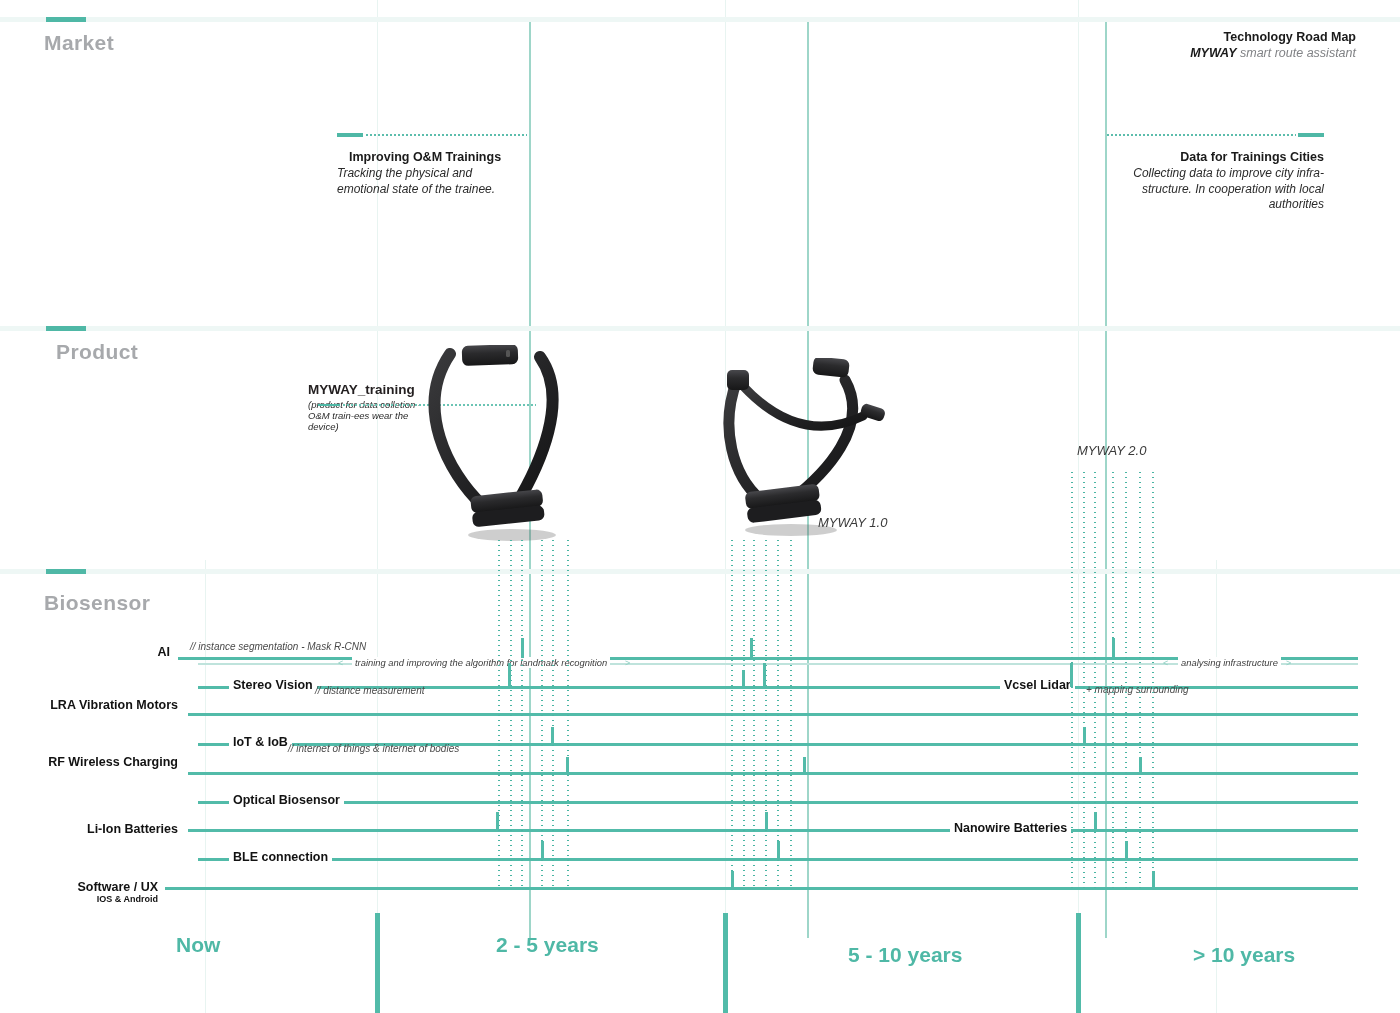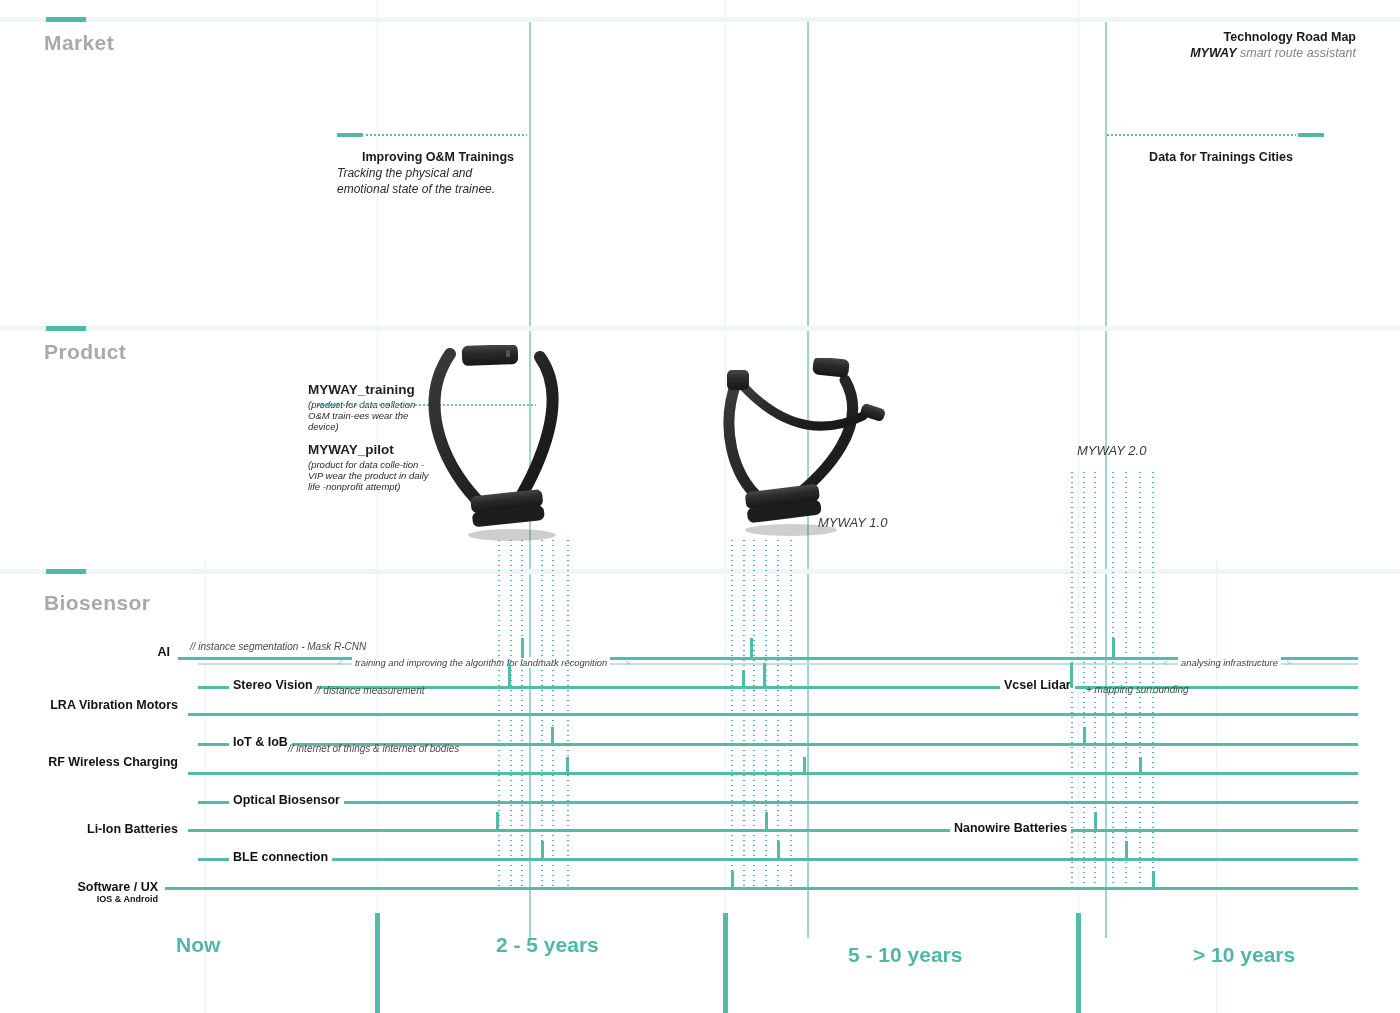--- a/index.html
+++ b/index.html
@@ -28,21 +28,21 @@
   .vline{position:absolute;width:1px;background:#e8f4f1;top:0;height:1013px;}
   .vline.strong{background:#63bfae;width:2px;}
 
   
   .mcard{position:absolute;width:185px;}
   .mcard .bar{height:4px;position:relative;margin-bottom:13px;}
   .mcard .bar .solid{position:absolute;top:0;height:4px;width:26px;background:#4fb8a6;}
   .mcard .bar .dots{position:absolute;top:1px;height:2px;
      background-image:radial-gradient(circle,#5cbdac 0.8px,transparent 0.9px);
      background-size:4px 2px;background-repeat:repeat-x;}
-  .mcard h3{margin:0 0 1px 12px;font-size:12.5px;font-weight:bold;line-height:15px;color:#1a1a1a;text-align:center;}
+  .mcard h3{margin:0 0 1px 12px;font-size:12.5px;font-weight:bold;line-height:15px;color:#1a1a1a;}
   .mcard p{margin:0;font-size:12px;font-style:italic;line-height:15.5px;color:#2b2b2b;}
 
   
   .plabel{position:absolute;width:125px;}
   .plabel h4{margin:0 0 1px 0;font-size:13.5px;font-weight:bold;line-height:16px;}
   .plabel p{margin:0;font-size:9.5px;font-style:italic;line-height:11.2px;color:#2b2b2b;}
   .prod-conn{position:absolute;height:2px;}
   .prod-conn .solid{position:absolute;left:0;top:0;width:22px;height:2px;background:#4fb8a6;}
   .prod-conn .dots{position:absolute;top:0;height:2px;
      background-image:radial-gradient(circle,#6bc4b4 0.8px,transparent 0.9px);
@@ -118,40 +118,37 @@
     <p style="width:178px;">Tracking  the physical and emotional state of the trainee.</p>
   </div>
 
 
   <div class="mcard" style="left:1106px;top:133px;width:218px;text-align:right;">
     <div class="bar">
       <div class="solid" style="left:auto;right:0;"></div>
       <div class="dots" style="left:0;right:28px;"></div>
     </div>
     <h3>Data for Trainings Cities</h3>
+    <p style="width:218px;">Collecting data to improve city infra-structure. In cooperation with  local authorities</p>
   </div>
 
   <div class="sec-rule" style="top:326px;">
     <div class="cap"></div>
   </div>
-  <div class="sec-title" style="top:340px;">Product</div>
+  <div class="sec-title" style="top:340px;margin-left:12px;">Product</div>
 
   <div class="plabel" style="left:308px;top:382px;">
     <h4>MYWAY_training</h4>
     <p>(product for data colletion - O&amp;M train-ees wear the device)</p>
   </div>
   <div class="prod-conn" style="left:318px;top:404px;width:218px;">
     <div class="solid"></div>
     <div class="dots" style="left:24px;right:0;"></div>
   </div>
 
-  <div class="plabel" style="left:308px;top:442px;">
-    <h4>MYWAY_pilot</h4>
-    <p>(product for data colle-tion - VIP wear the product in daily life -nonprofit attempt)</p>
-  </div>
 
   <div class="device" style="left:420px;top:345px;width:175px;height:200px;">
     <svg width="175" height="200" viewBox="0 0 175 200">
       <defs>
         <linearGradient id="bandg1" x1="0" y1="0" x2="1" y2="1">
           <stop offset="0%" stop-color="#3a3a3c"></stop>
             <stop offset="55%" stop-color="#232325"></stop>
             <stop offset="100%" stop-color="#141415"></stop>
         </linearGradient>
         <linearGradient id="barg1" x1="0" y1="0" x2="0" y2="1">

